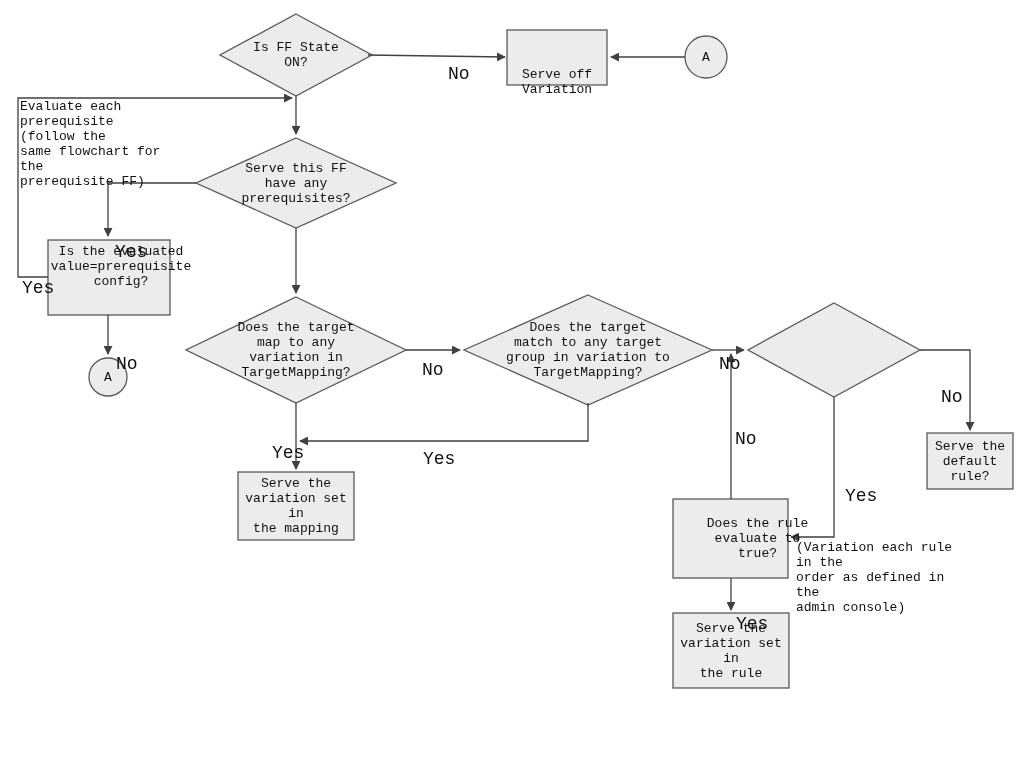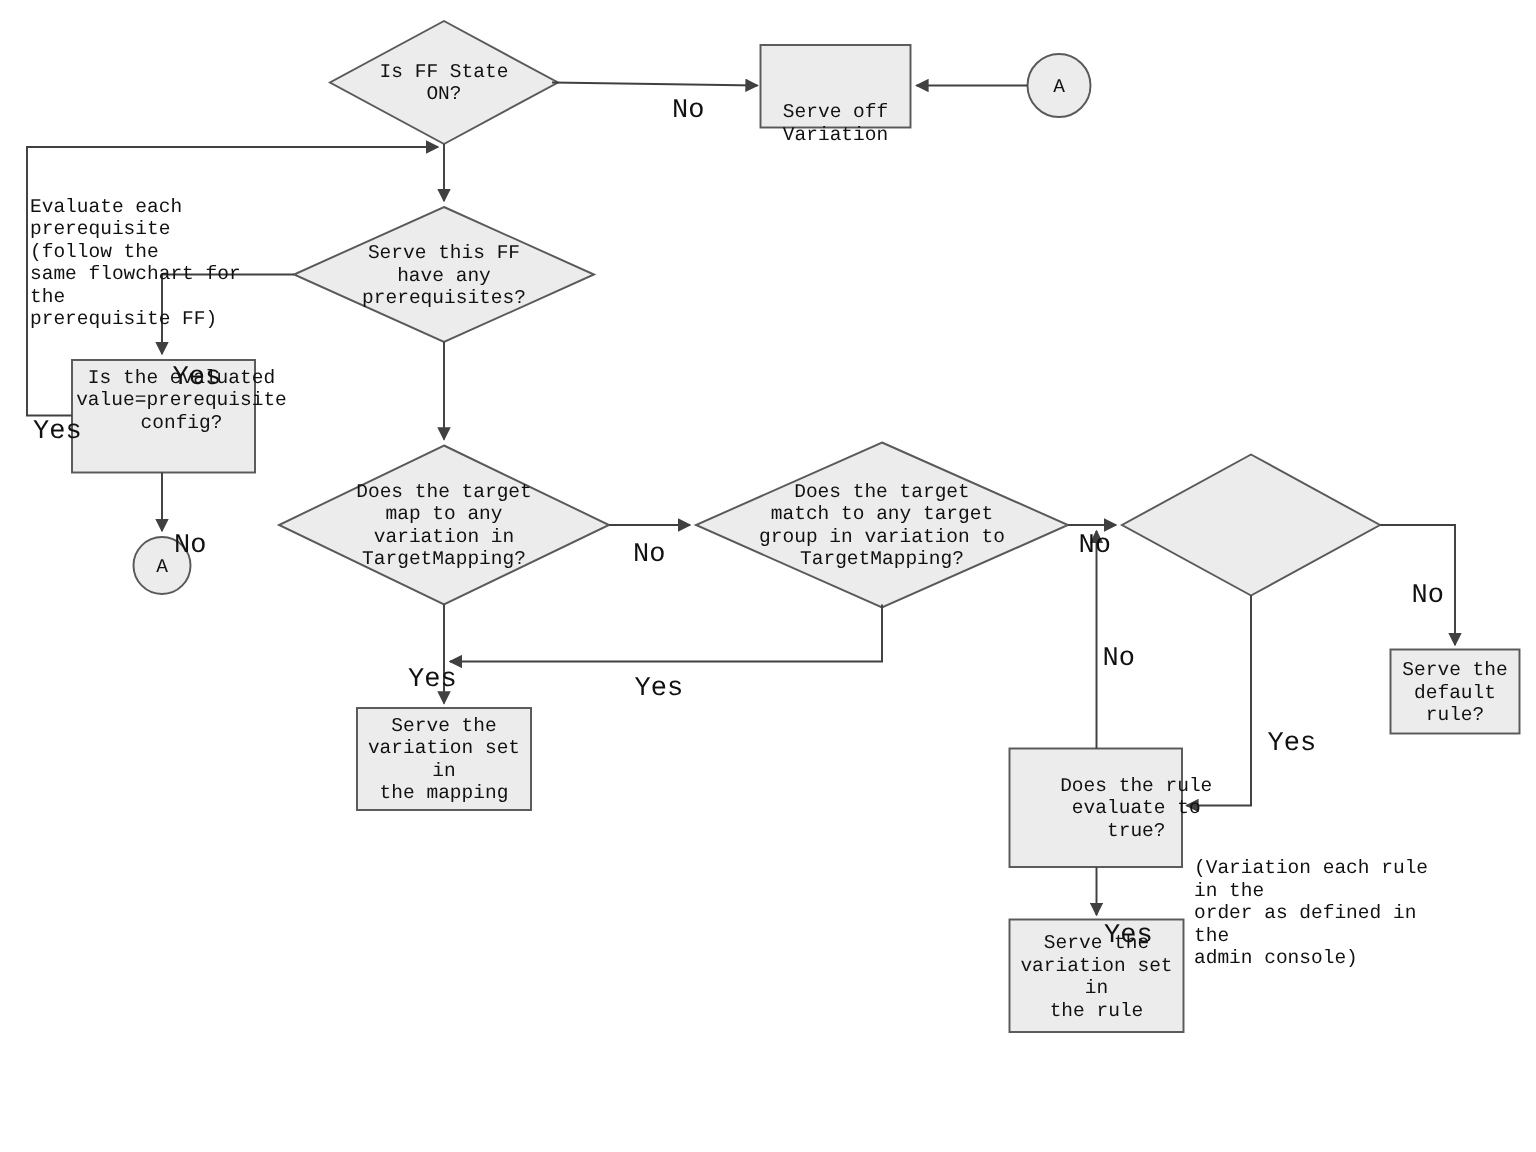--- a/index.html
+++ b/index.html
@@ -23,21 +23,20 @@
     text-align: center;
     white-space: pre-line;
     font-size: 13px;
     line-height: 15px;
     color: var(--text, #111111);
   }
   .lbl.note {
     align-items: flex-start;
     justify-content: flex-start;
     text-align: left;
-    margin-top: 31px;
   }
   .edge-lbl {
     position: absolute;
     font-size: 18px;
     line-height: 15px;
     color: var(--text, #111111);
     white-space: nowrap;
     margin-top: 29px;
   }
 </style>

